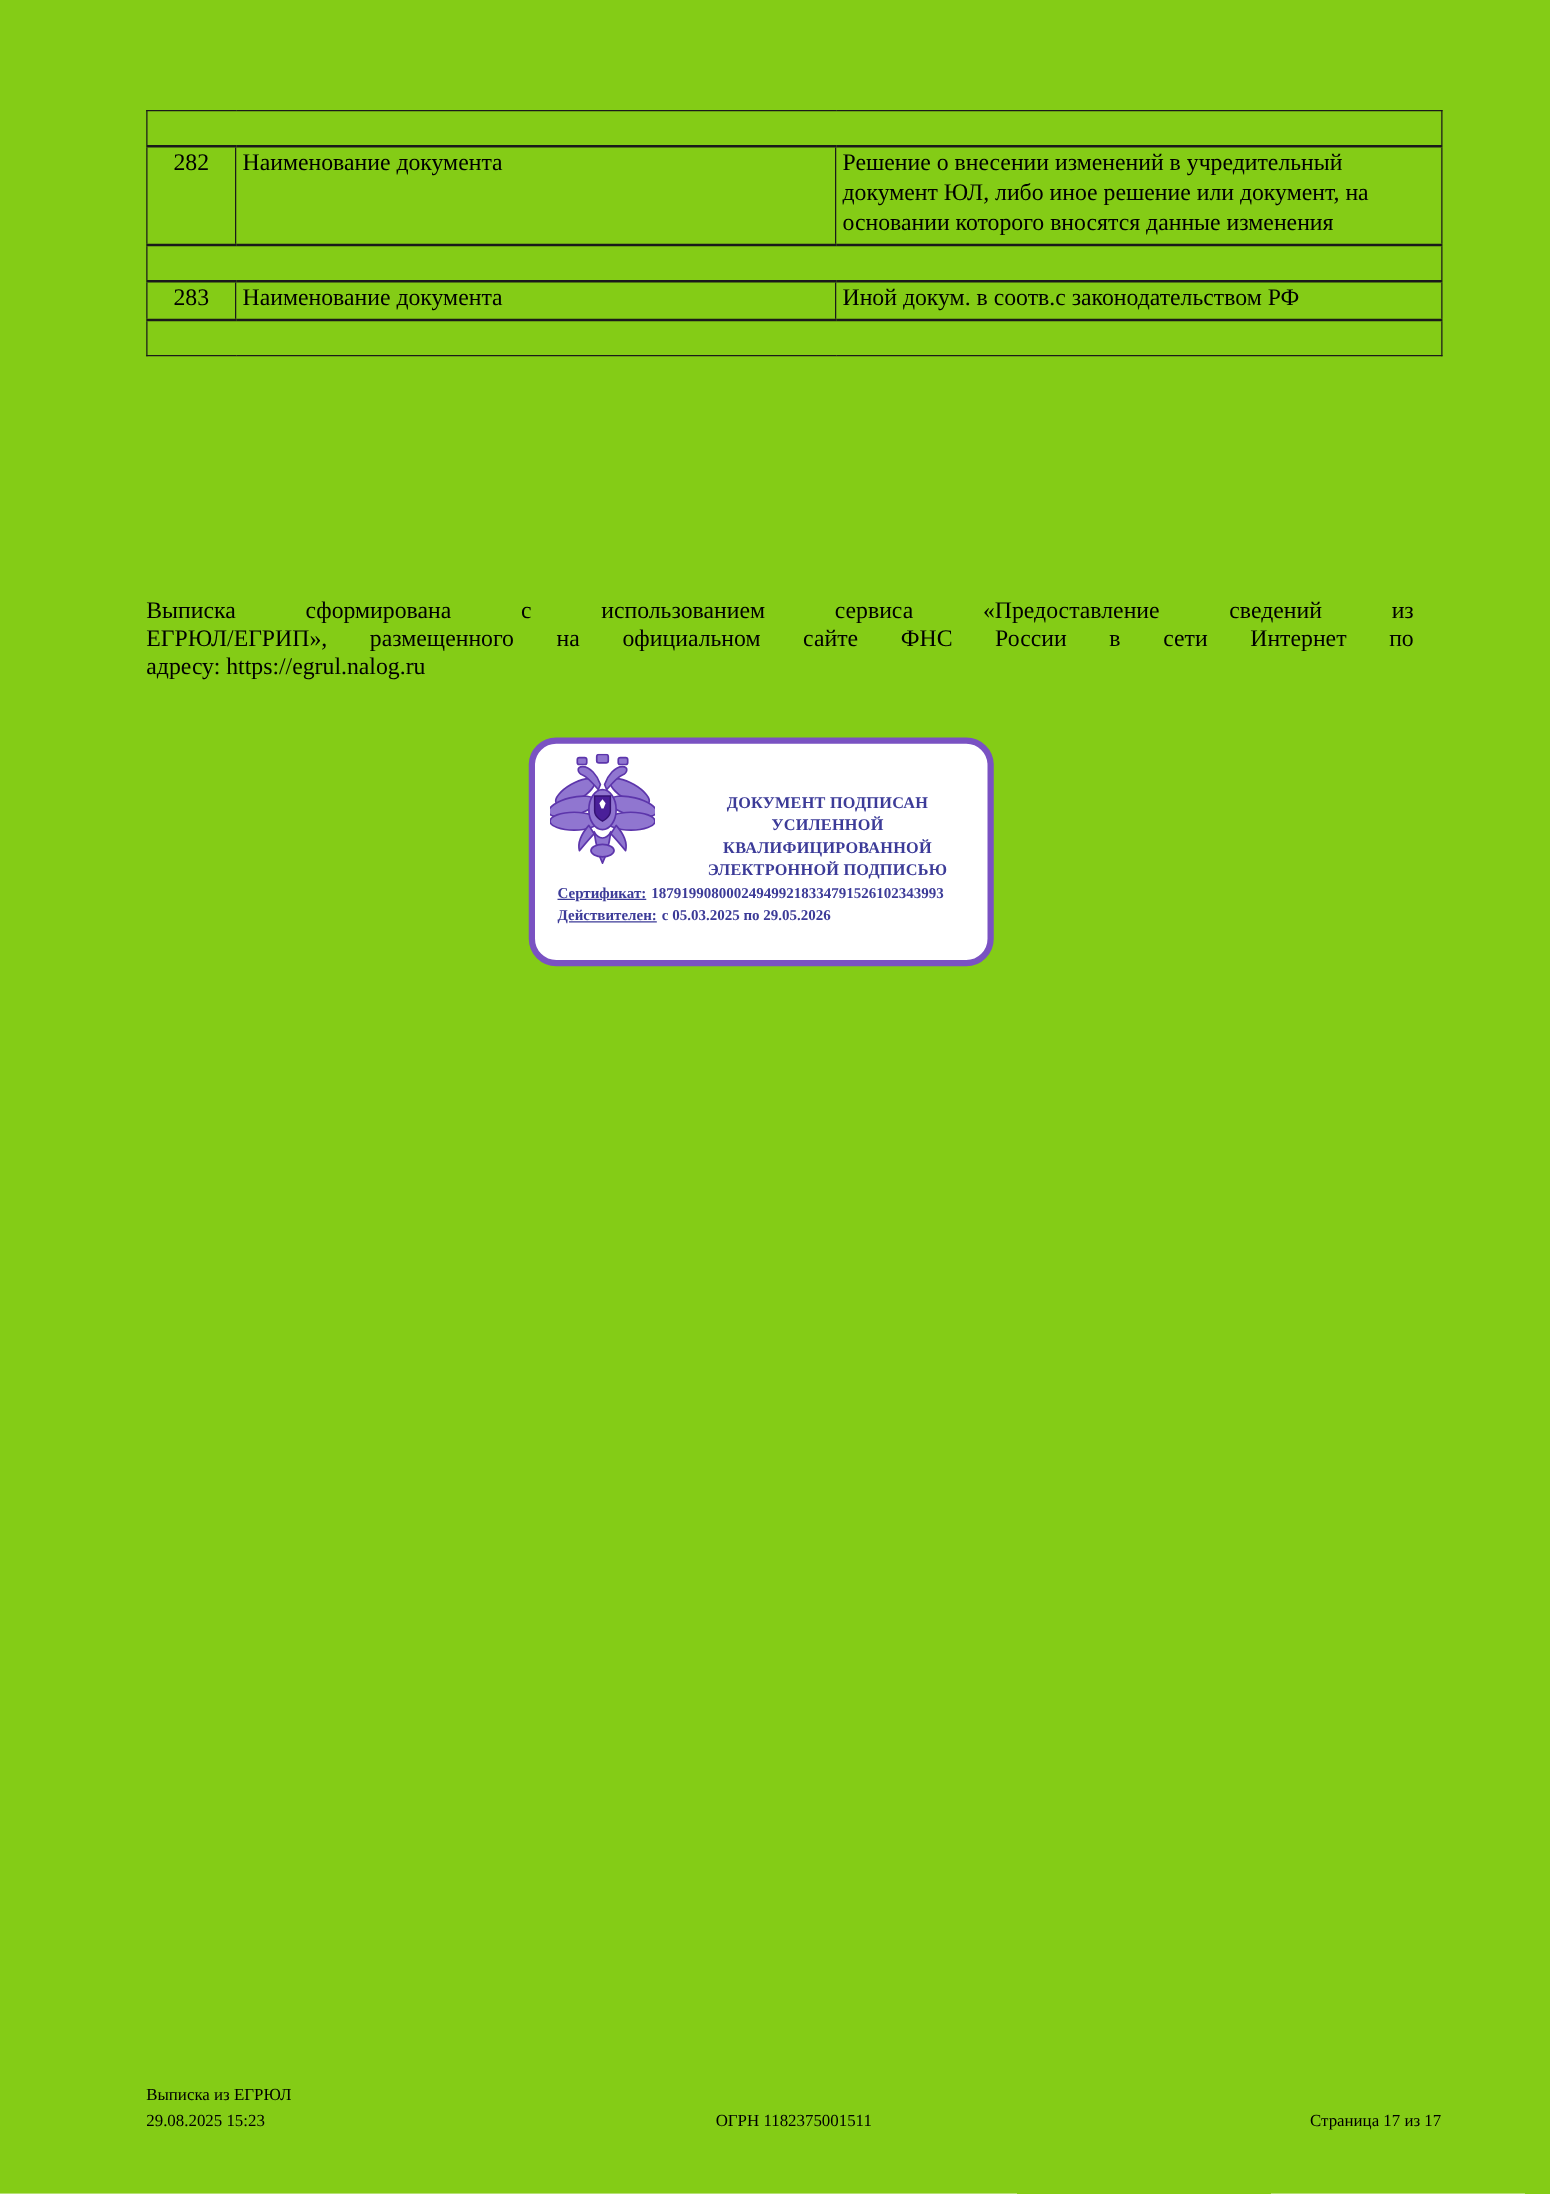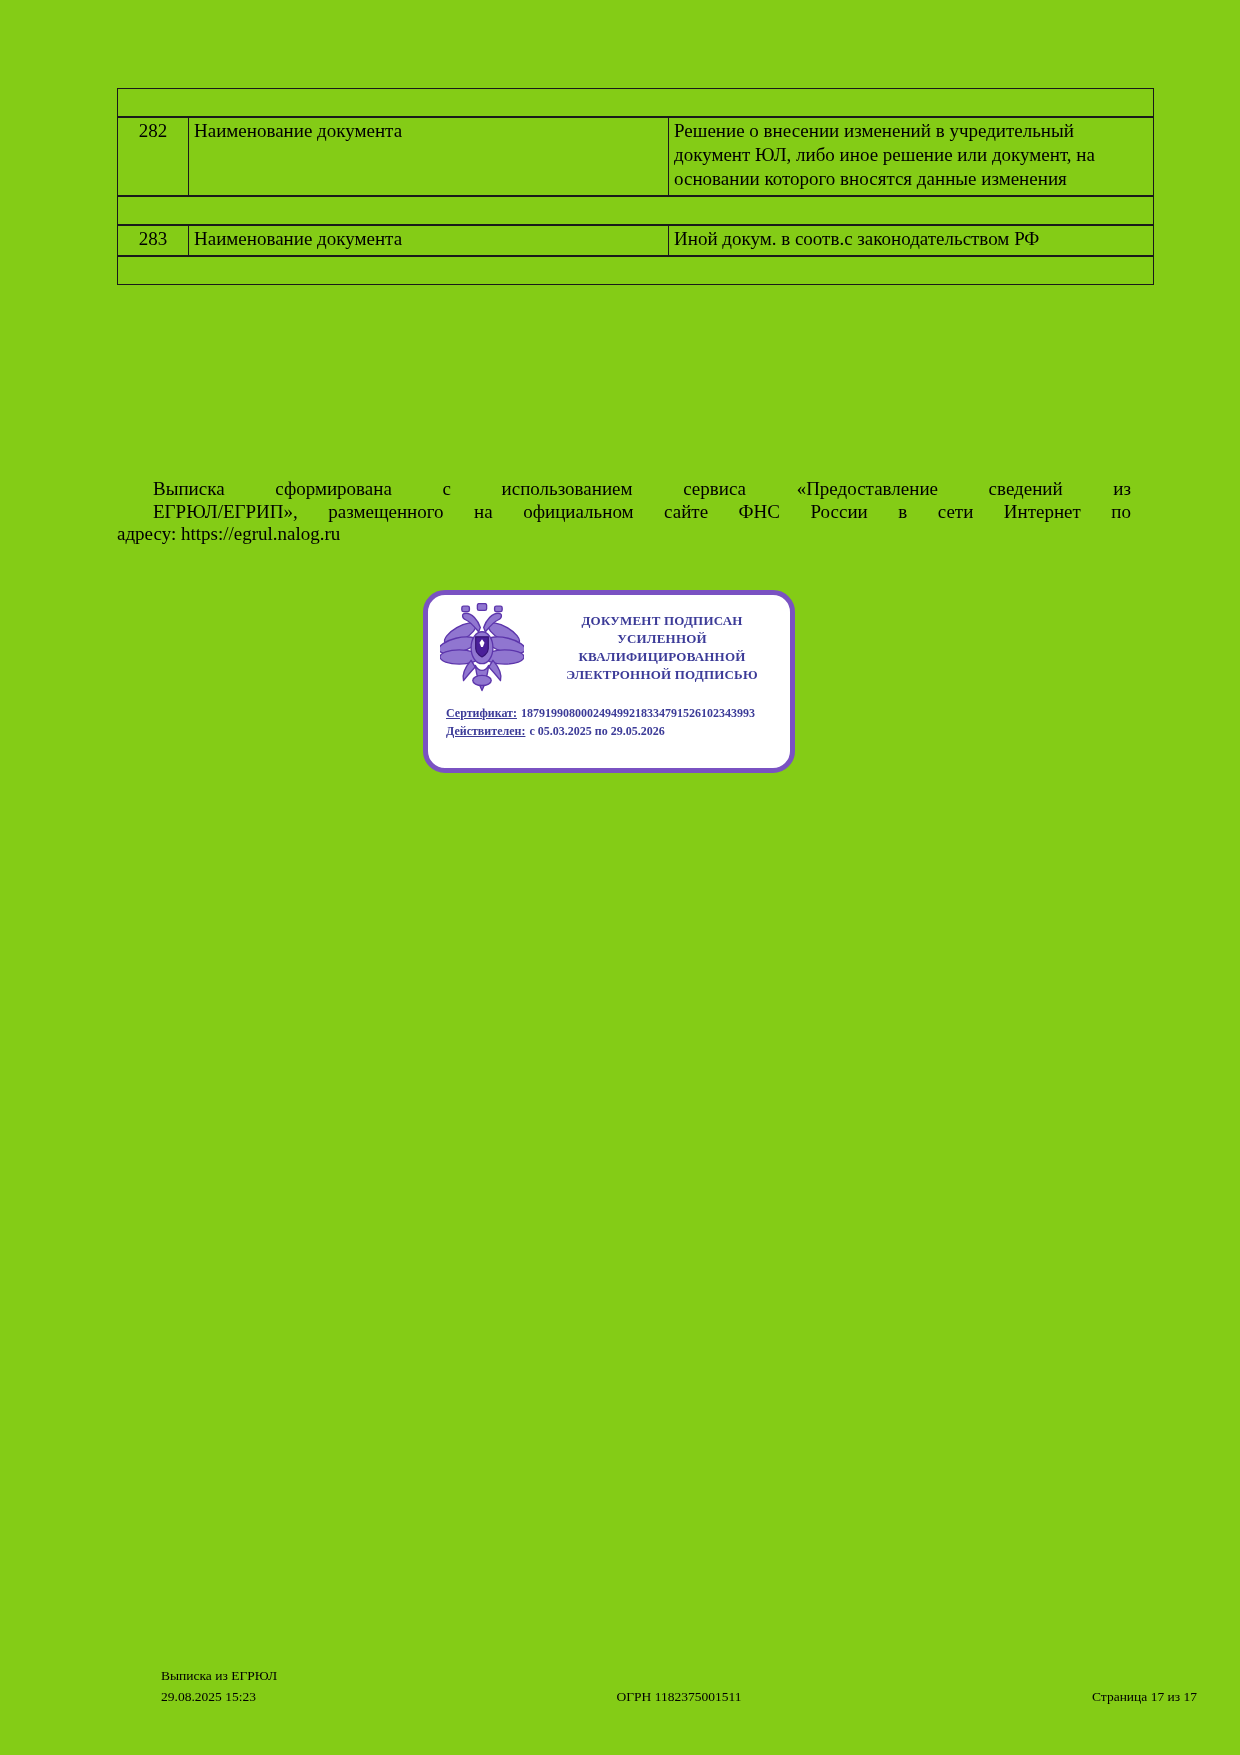--- a/index.html
+++ b/index.html
@@ -36,49 +36,49 @@
   .col-num{width:71px;}
   .col-label{width:480px;}
   .col-value{width:485px;}
 
   
   .gen-paragraph{
     position:absolute;left:117px;top:478px;width:1014px;
     font-size:19px;line-height:22.5px;
   }
   .para-line{white-space:normal;}
-  .para-line.just{text-align:justify;text-align-last:justify;margin-left:36px;}
+  .para-line.just{text-align:justify;text-align-last:justify;}
 
   
   .stamp{
     position:absolute;left:423px;top:590px;width:372px;height:183px;
     box-sizing:border-box;
     border:5px solid var(--stamp-border);
     border-radius:22px;
     background:#fff;
     color:var(--stamp-text);
     padding:5px 10px 4px 12px;
   }
-  .stamp-top{display:flex;align-items:flex-start;gap:16px;}
+  .stamp-top{display:flex;align-items:flex-end;gap:16px;}
   .stamp-eagle{flex:0 0 88px;margin-top:3px;}
   .stamp-title{
     flex:1;text-align:center;font-weight:bold;
     font-size:13px;line-height:18px;margin-top:12px;
     letter-spacing:0.2px;
   }
   .stamp-info{
     margin-left:6px;margin-top:0px;
     font-weight:bold;font-size:12px;line-height:18px;
   }
   .stamp-info .lbl{margin-right:4px;text-decoration:underline;}
 
   
   .footer{
     position:absolute;left:117px;top:1665px;width:1036px;height:44px;
-    font-size:13.5px;line-height:21px;margin-left:44px;
+    font-size:13.5px;line-height:21px;
   }
   .footer-left{position:absolute;left:0;top:0;}
   .footer-center{position:absolute;left:0;right:0;top:21px;text-align:center;}
   .footer-right{position:absolute;right:0;top:21px;text-align:right;}
 </style>
 </head>
 <body>
 
 <div class="page">
 

